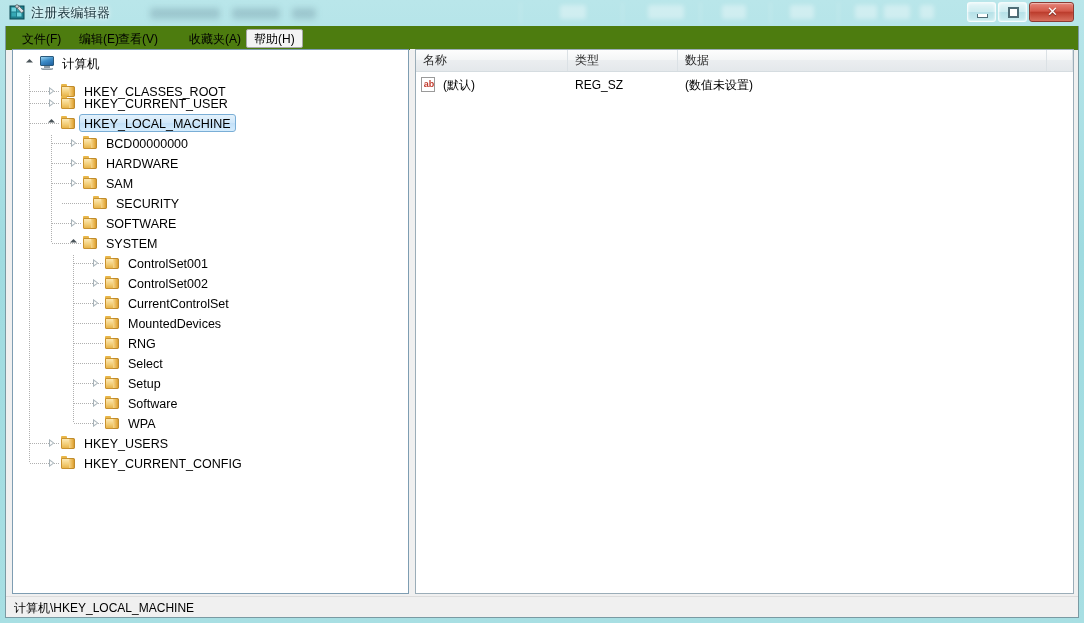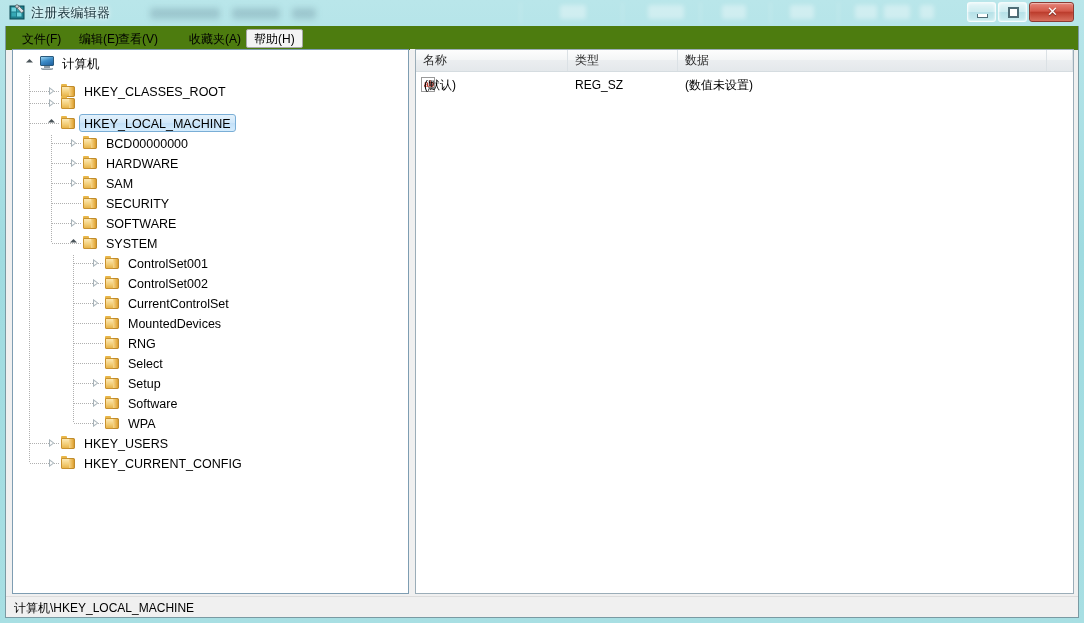--- a/index.html
+++ b/index.html
@@ -406,20 +406,21 @@
             <div class="tlabel" style="left: 66px;">HKEY_CLASSES_ROOT</div>
           </div>
           <div class="tnode" style="top: 43px; left: 0px; width: 395px;">
             <div class="hline" style="left: 17px; top: 10px; width: 30px;"></div>
             <div class="exp collapsed" style="left: 36px;"></div>
             <div class="ficon" style="left: 48px;">
               <div class="tab"></div>
               <div class="back"></div>
               <div class="front"></div>
             </div>
+            <div class="tlabel" style="left: 66px;">HKEY_CURRENT_USER</div>
           </div>
           <div class="tnode selected" style="top: 63px; left: 0px; width: 424px;">
             <div class="hline" style="left: 17px; top: 10px; width: 30px;"></div>
             <div class="exp expanded" style="left: 36px;"></div>
             <div class="ficon" style="left: 48px;">
               <div class="tab"></div>
               <div class="back"></div>
               <div class="front"></div>
             </div>
             <div class="tlabel" style="left: 66px;">HKEY_LOCAL_MACHINE</div>
@@ -447,21 +448,21 @@
           <div class="tnode" style="top: 123px; left: 0px; width: 395px;">
             <div class="hline" style="left: 39px; top: 10px; width: 30px;"></div>
             <div class="exp collapsed" style="left: 58px;"></div>
             <div class="ficon" style="left: 70px;">
               <div class="tab"></div>
               <div class="back"></div>
               <div class="front"></div>
             </div>
             <div class="tlabel" style="left: 88px;">SAM</div>
           </div>
-          <div class="tnode" style="top: 143px; left: 0px; width: 395px;">
+          <div class="tnode" style="top: 143px; left: 10px; width: 395px;">
             <div class="hline" style="left: 39px; top: 10px; width: 30px;"></div>
             <div class="ficon" style="left: 70px;">
               <div class="tab"></div>
               <div class="back"></div>
               <div class="front"></div>
             </div>
             <div class="tlabel" style="left: 88px;">SECURITY</div>
           </div>
           <div class="tnode" style="top: 163px; left: 0px; width: 395px;">
             <div class="hline" style="left: 39px; top: 10px; width: 30px;"></div>
@@ -598,21 +599,21 @@
     <div id="list-pane">
       <div id="list-header">
           <div class="hcell" style="left: 0px; width: 152px;">名称</div>
           <div class="hcell" style="left: 152px; width: 110px;">类型</div>
           <div class="hcell" style="left: 262px; width: 369px;">数据</div>
           <div class="hcell" style="left: 631px; width: 26px;"></div>
         </div>
       <div id="list-rows">
           <div class="lrow" style="top: 4px;">
             <div class="abicon"></div>
-            <div class="lcell" style="left: 8px; text-align: center;">(默认)</div>
+            <div class="lcell" style="left: 27px; text-align: center;">(默认)</div>
             <div class="lcell" style="left: 159px;">REG_SZ</div>
             <div class="lcell" style="left: 269px;">(数值未设置)</div>
           </div>
         </div>
     </div>
 
     <div id="statusbar">
       <div id="status-text">计算机\HKEY_LOCAL_MACHINE</div>
     </div>
 

